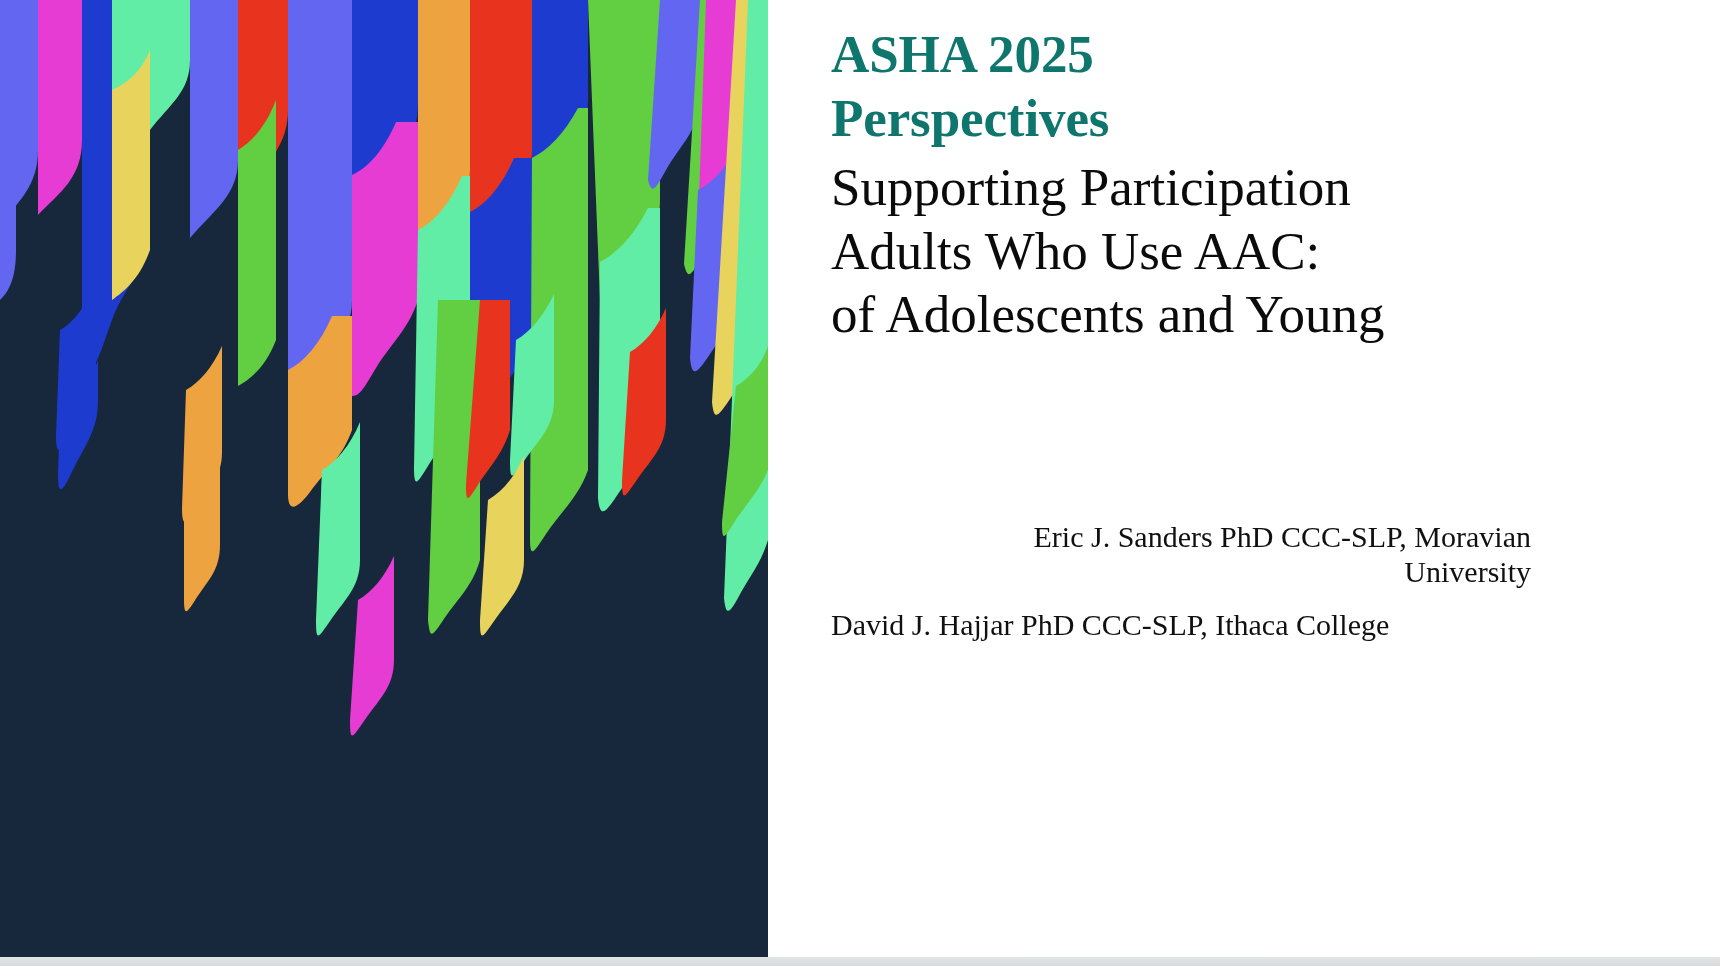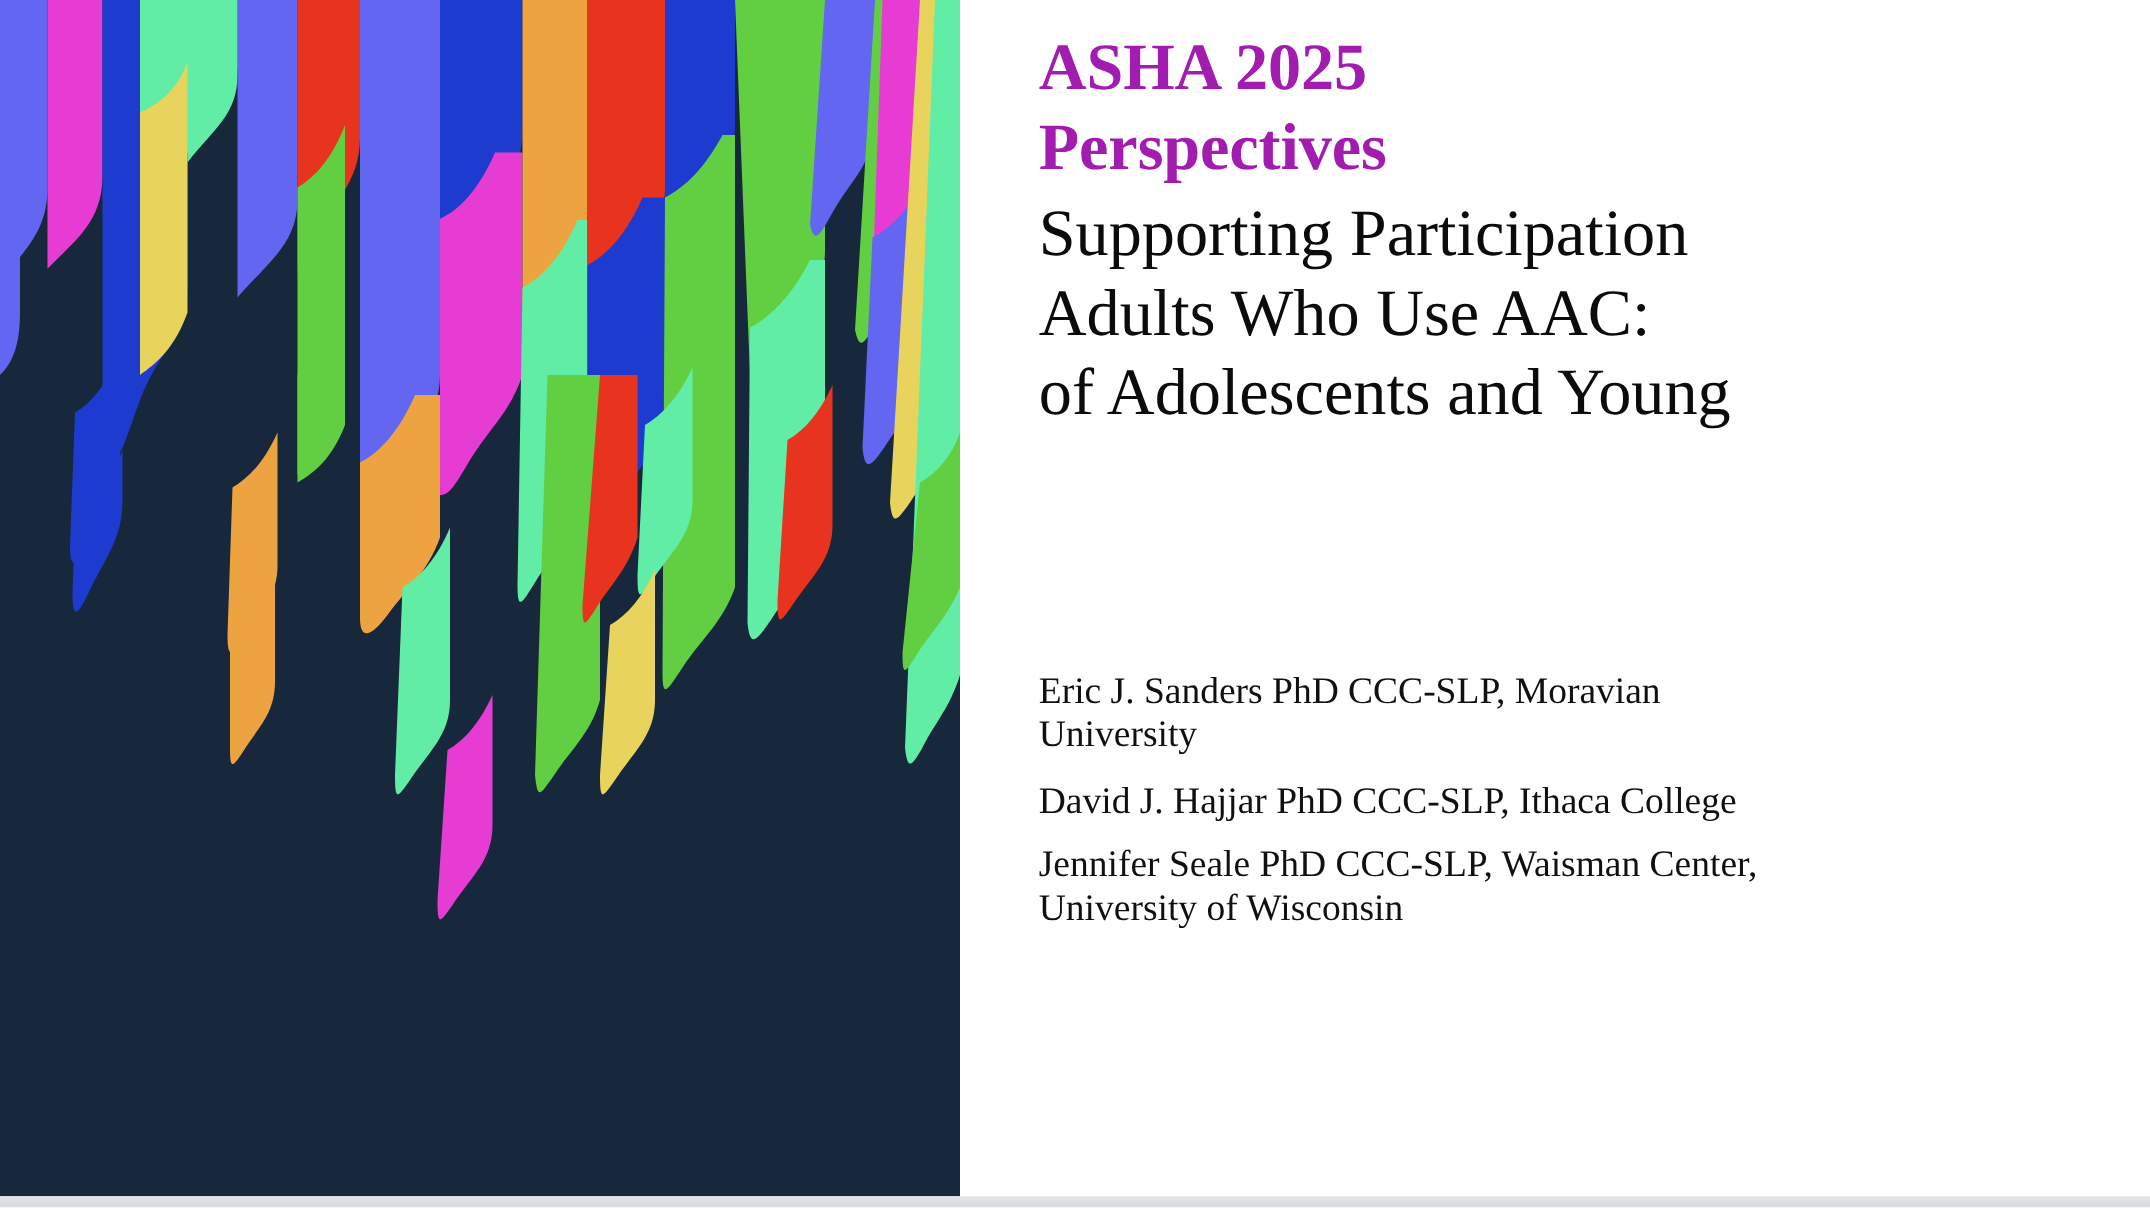--- a/index.html
+++ b/index.html
@@ -53,21 +53,21 @@
   }
 
   #title-block {
     position: absolute;
     left: 63px;
     top: 22px;
     width: 700px;
   }
 
   .title-line {
-    color: #a21caf;
+    color: #0f766e;
     font-size: 53px;
     line-height: 64px;
     letter-spacing: -0.1px;
     white-space: pre;
   }
   .title-line.strong { font-weight: bold; }
 
   #subtitle-block {
     position: absolute;
     left: 63px;
@@ -88,21 +88,21 @@
     top: 519px;
     width: 700px;
   }
   .author {
     color: #101010;
     font-size: 30px;
     line-height: 35px;
     font-weight: normal;
     white-space: pre-line;
   }
-  .author.spaced-1 { margin-top: 16px; }
+  .author.spaced-1 { margin-top: 0px; text-align: right; }
   .author.spaced-2 { margin-top: 18px; }
   .author.spaced-3 { margin-top: 16px; }
 </style>
 </head>
 <body>
 
 <div id="slide-surface">
 
   <div id="slide">
 
@@ -237,19 +237,17 @@
       <div id="subtitle-block">
         <div class="subtitle-line">Supporting Participation</div>
         <div class="subtitle-line">Adults Who Use AAC:</div>
         <div class="subtitle-line">of Adolescents and Young</div>
       </div>
 
       <div id="authors-block">
         <div class="author spaced-1">Eric J. Sanders PhD CCC-SLP, Moravian
 University</div>
         <div class="author spaced-2">David J. Hajjar PhD CCC-SLP, Ithaca College</div>
-        <div class="author spaced-3">Jennifer Seale PhD CCC-SLP, Waisman Center,
-University of Wisconsin</div>
       </div>
 
     </div>
   </div>
 </div>
 
 </body></html>

